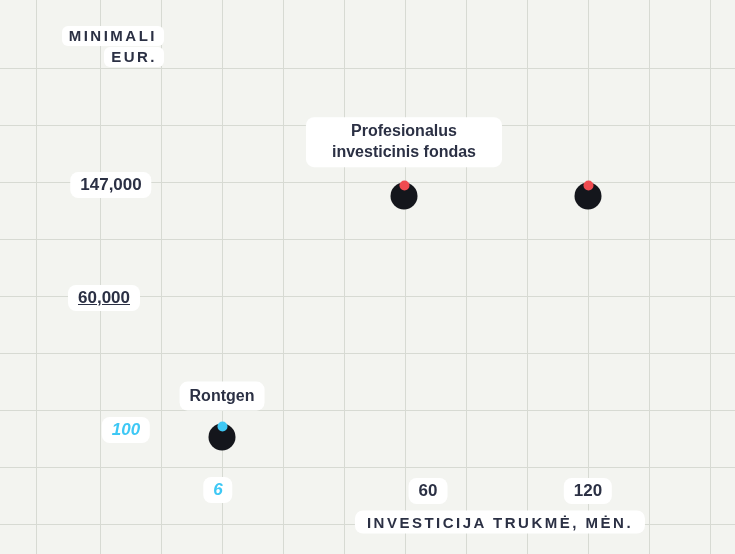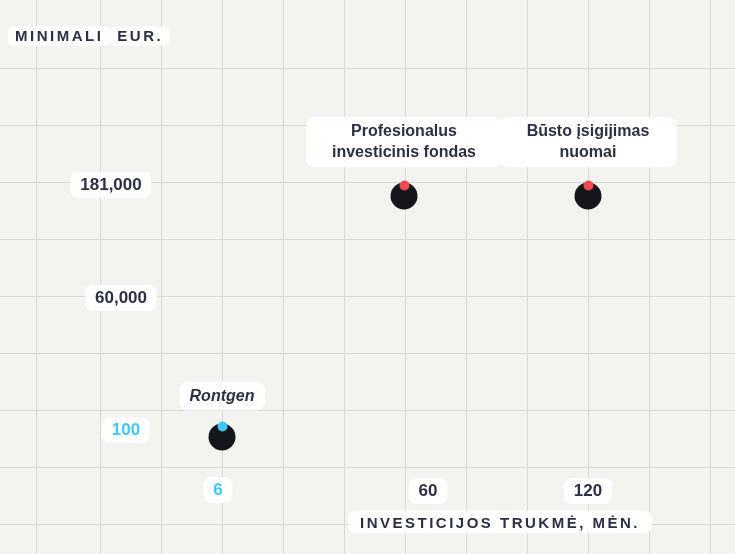--- a/index.html
+++ b/index.html
@@ -30,36 +30,36 @@
     position:absolute;
     transform:translate(-50%,-50%);
     background:var(--chip);
     border-radius:8px;
     padding:3px 10px;
     font-weight:700;
     color:var(--dark);
     white-space:nowrap;
   }
   .tick{font-size:17px;}
-  .cyan-text{color:var(--cyan);}
+  .cyan-text{color:var(--cyan);font-style:italic;}
   .t-y125{left:111px;top:185px;}
-  .t-y60 {left:121px;top:298px;}
+  .t-y60 {left:104px;top:298px;text-decoration:underline;}
   .t-y100{left:126px;top:430px;}
   .t-x6  {left:218px;top:490px;}
   .t-x60 {left:428px;top:491px;}
   .t-x120{left:588px;top:491px;}
 
   .pt-label{
     font-size:16px;
     text-align:center;
     white-space:normal;
     line-height:1.3;
     padding:4px 10px;
   }
-  .l-p1{left:222px;top:396px;font-style:italic;}
+  .l-p1{left:222px;top:396px;}
   .l-p2{left:404px;top:142px;width:176px;}
   .l-p3{left:588px;top:142px;width:158px;}
 
   .point{
     position:absolute;
     width:27px;height:27px;
     transform:translate(-50%,-50%);
   }
   .p1{left:222px;top:437px;}
   .p2{left:404px;top:196px;}
@@ -68,21 +68,21 @@
   .pdot{
     position:absolute;
     width:10px;height:10px;border-radius:50%;
     left:50%;top:-2px;transform:translateX(-50%);
   }
   .pdot-red{background:var(--red);}
   .pdot-cyan{background:var(--cyan);}
 
   .y-title{
     position:absolute;left:0;top:26px;width:164px;
-    display:flex;flex-direction:row;padding-left:8px;
+    display:flex;flex-direction:column;align-items:flex-end;
   }
   .y-title-line{
     background:var(--chip);
     border-radius:6px;
     padding:1px 7px;
     font-size:15px;
     font-weight:700;
     letter-spacing:2.5px;
     line-height:18px;
     color:var(--dark);
@@ -101,40 +101,39 @@
 
 <div class="canvas">
 
   <div class="grid"></div>
 
   <div class="y-title">
     <span class="y-title-line">MINIMALI</span>
     <span class="y-title-line">EUR.</span>
   </div>
 
-  <span class="chip tick t-y125">181,000</span>
+  <span class="chip tick t-y125">147,000</span>
   <span class="chip tick t-y60">60,000</span>
   <span class="chip tick cyan-text t-y100">100</span>
 
   <span class="chip tick cyan-text t-x6">6</span>
   <span class="chip tick t-x60">60</span>
   <span class="chip tick t-x120">120</span>
 
   <span class="chip pt-label l-p1">Rontgen</span>
   <span class="chip pt-label l-p2">Profesionalus investicinis fondas</span>
-  <span class="chip pt-label l-p3">Būsto įsigijimas nuomai</span>
 
   <div class="point p1">
     <div class="ball"></div>
     <div class="pdot pdot-cyan"></div>
   </div>
   <div class="point p2">
     <div class="ball"></div>
     <div class="pdot pdot-red"></div>
   </div>
   <div class="point p3">
     <div class="ball"></div>
     <div class="pdot pdot-red"></div>
   </div>
 
-  <span class="chip x-title">INVESTICIJOS TRUKMĖ, MĖN.</span>
+  <span class="chip x-title">INVESTICIJA TRUKMĖ, MĖN.</span>
 
 </div>
 
 </body></html>

